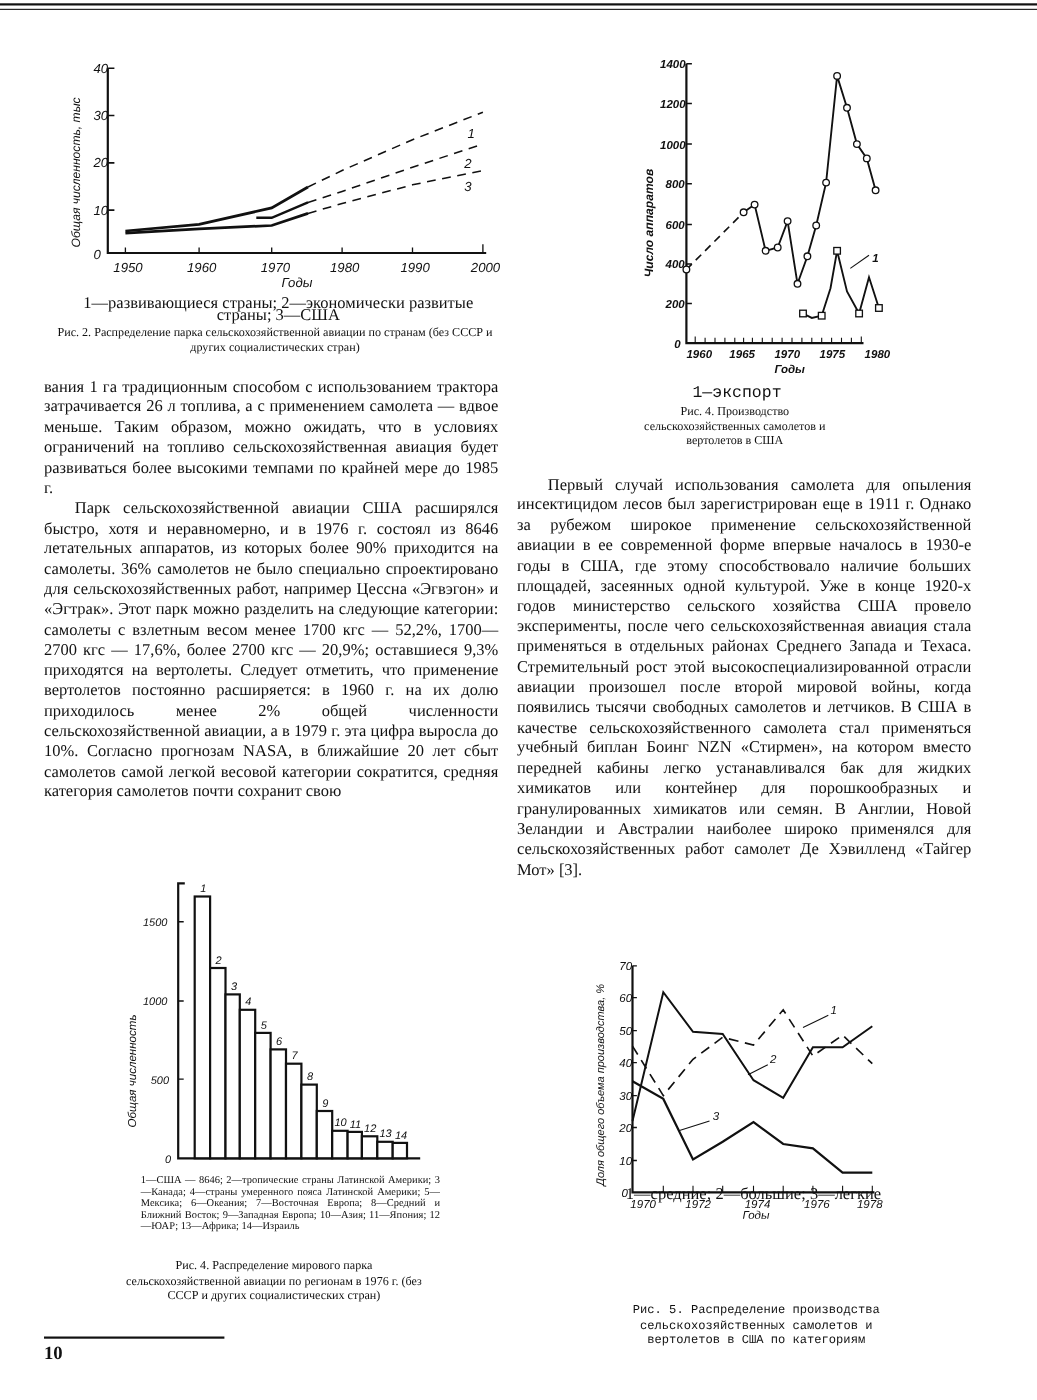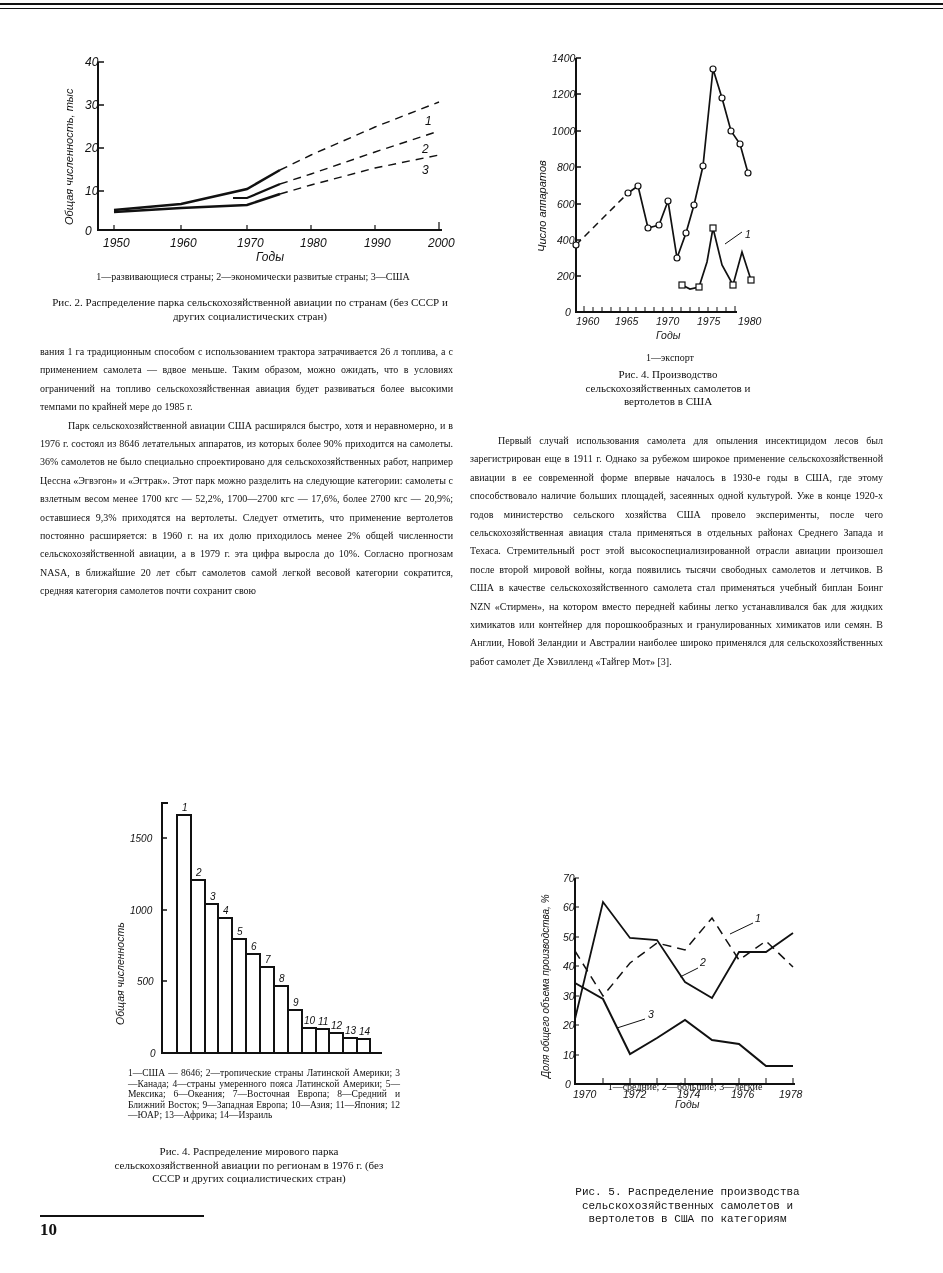--- a/index.html
+++ b/index.html
@@ -2,23 +2,23 @@
 <html><head>
 <meta charset="utf-8">
 <style>
   html, body { margin:0; padding:0; background:#ffffff; }
   body { width:943px; height:1273px; position:relative; overflow:hidden;
          font-family:"Liberation Serif", serif; color:#111; }
   .topline { position:absolute; left:0; top:3px; width:943px; height:2px; background:#111; }
   .topline2 { position:absolute; left:0; top:8px; width:943px; height:1px; background:#111; }
   .fig { position:absolute; }
   .fig svg { display:block; }
-  .legend { position:absolute; font-size:10px; line-height:11px; text-align:center; }
+  .legend { position:absolute; font-size:15px; line-height:11px; text-align:center; }
   .caption { position:absolute; font-size:11px; line-height:13.5px; text-align:center; }
-  .col { position:absolute; font-size:10px; line-height:18.4px; text-align:justify; }
+  .col { position:absolute; font-size:15px; line-height:18.4px; text-align:justify; }
   .col p { margin:0; }
   .col p.indent { text-indent:28px; }
   .footrule { position:absolute; left:40px; top:1215px; width:164px; height:2px; background:#111; }
   .pagenum { position:absolute; left:40px; top:1220px; font-size:17px; font-weight:bold; }
   svg text { font-family:"Liberation Sans", sans-serif; font-style:italic; }
 </style>
 </head>
 <body>
 
 <div class="topline"></div>
@@ -56,21 +56,21 @@
       <text x="370" y="75">1</text>
         <text x="367" y="103">2</text>
         <text x="367" y="124">3</text>
       <text transform="translate(18,175) rotate(-90)" font-size="11">Общая численность, тыс</text>
     </g>
   </svg>
 </div>
 <div class="legend" style="left:58px;top:271px;width:390px;">1—развивающиеся страны; 2—экономически развитые страны; 3—США</div>
 <div class="caption" style="left:50px;top:296px;width:400px;">Рис. 2. Распределение парка сельскохозяйственной авиации по странам (без СССР и других социалистических стран)</div>
 
-<div class="fig" style="left:532px;top:52px;">
+<div class="fig" style="left:580px;top:52px;font-weight:bold;">
   <svg width="240" height="295" viewBox="0 0 240 295">
     <g stroke="#111" fill="none">
       <path d="M44 6 V260 H205" stroke-width="2"></path>
       <path d="M44 6h5 M44 42h5 M44 79h5 M44 115h5 M44 152h5 M44 188h5 M44 224h5" stroke-width="1.4"></path>
       <path d="M52 260v-6 M61 260v-5 M70 260v-5 M79 260v-5 M88 260v-5 M96 260v-5 M104 260v-5 M113 260v-5 M122 260v-5 M131 260v-5 M140 260v-5 M149 260v-5 M158 260v-5 M167 260v-5 M176 260v-5 M185 260v-5 M194 260v-5 M203 260v-6" stroke-width="1"></path>
       <path d="M44 193 L96 141" stroke-width="1.5" stroke-dasharray="7,5"></path>
       <path d="M96 141 L106 134 L116 176 L127 173 L136 149 L145 206 L154 181 L162 153 L171 114 L181 17 L190 46 L199 79 L208 92 L216 121" stroke-width="1.7"></path>
       <path d="M150 233 L158 237 L167 235 L175 210 L181 176 L190 213 L201 233 L210 200 L219 228" stroke-width="1.7"></path>
       <path d="M193 192 L210 180" stroke-width="1"></path>
       <g stroke-width="1.2" fill="#fff">
@@ -109,21 +109,21 @@
         <text x="83" y="273">1965</text>
         <text x="124" y="273">1970</text>
       <text x="165" y="273">1975</text>
         <text x="206" y="273">1980</text>
       <text x="124" y="287">Годы</text>
       <text x="213" y="186">1</text>
       <text transform="translate(14,200) rotate(-90)" font-size="11">Число аппаратов</text>
     </g>
   </svg>
 </div>
-<div class="legend" style="left:600px;top:352px;width:140px;">1—экспорт</div>
+<div class="legend" style="left:600px;top:352px;width:140px;font-family:Liberation Mono, monospace;">1—экспорт</div>
 <div class="caption" style="left:578px;top:368px;width:180px;">Рис. 4. Производство сельскохозяйственных самолетов и вертолетов в США</div>
 
 <div class="col" style="left:40px;top:343px;width:413px;">
   <p>вания 1 га традиционным способом с использованием трактора затрачивается 26 л топлива, а с применением самолета — вдвое меньше. Таким образом, можно ожидать, что в условиях ограничений на топливо сельскохозяйственная авиация будет развиваться более высокими темпами по крайней мере до 1985 г.</p>
   <p class="indent">Парк сельскохозяйственной авиации США расширялся быстро, хотя и неравномерно, и в 1976 г. состоял из 8646 летательных аппаратов, из которых более 90% приходится на самолеты. 36% самолетов не было специально спроектировано для сельскохозяйственных работ, например Цессна «Эгвэгон» и «Эгтрак». Этот парк можно разделить на следующие категории: самолеты с взлетным весом менее 1700 кгс — 52,2%, 1700—2700 кгс — 17,6%, более 2700 кгс — 20,9%; оставшиеся 9,3% приходятся на вертолеты. Следует отметить, что применение вертолетов постоянно расширяется: в 1960 г. на их долю приходилось менее 2% общей численности сельскохозяйственной авиации, а в 1979 г. эта цифра выросла до 10%. Согласно прогнозам NASA, в ближайшие 20 лет сбыт самолетов самой легкой весовой категории сократится, средняя категория самолетов почти сохранит свою</p>
 </div>
 
 <div class="col" style="left:470px;top:432px;width:413px;">
   <p class="indent">Первый случай использования самолета для опыления инсектицидом лесов был зарегистрирован еще в 1911 г. Однако за рубежом широкое применение сельскохозяйственной авиации в ее современной форме впервые началось в 1930-е годы в США, где этому способствовало наличие больших площадей, засеянных одной культурой. Уже в конце 1920-х годов министерство сельского хозяйства США провело эксперименты, после чего сельскохозяйственная авиация стала применяться в отдельных районах Среднего Запада и Техаса. Стремительный рост этой высокоспециализированной отрасли авиации произошел после второй мировой войны, когда появились тысячи свободных самолетов и летчиков. В США в качестве сельскохозяйственного самолета стал применяться учебный биплан Боинг NZN «Стирмен», на котором вместо передней кабины легко устанавливался бак для жидких химикатов или контейнер для порошкообразных и гранулированных химикатов или семян. В Англии, Новой Зеландии и Австралии наиболее широко применялся для сельскохозяйственных работ самолет Де Хэвилленд «Тайгер Мот» [3].</p>
 </div>

